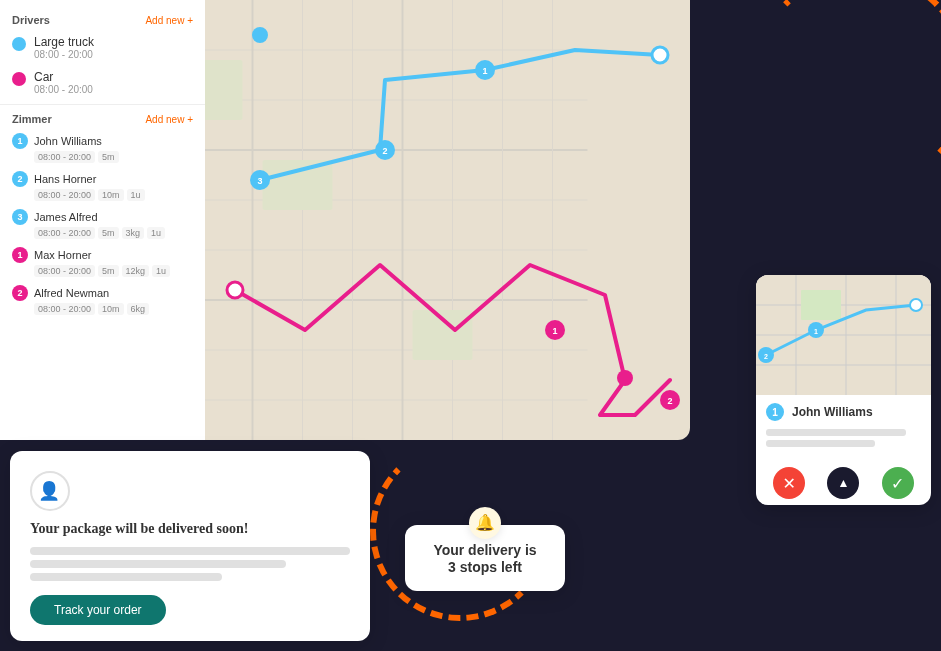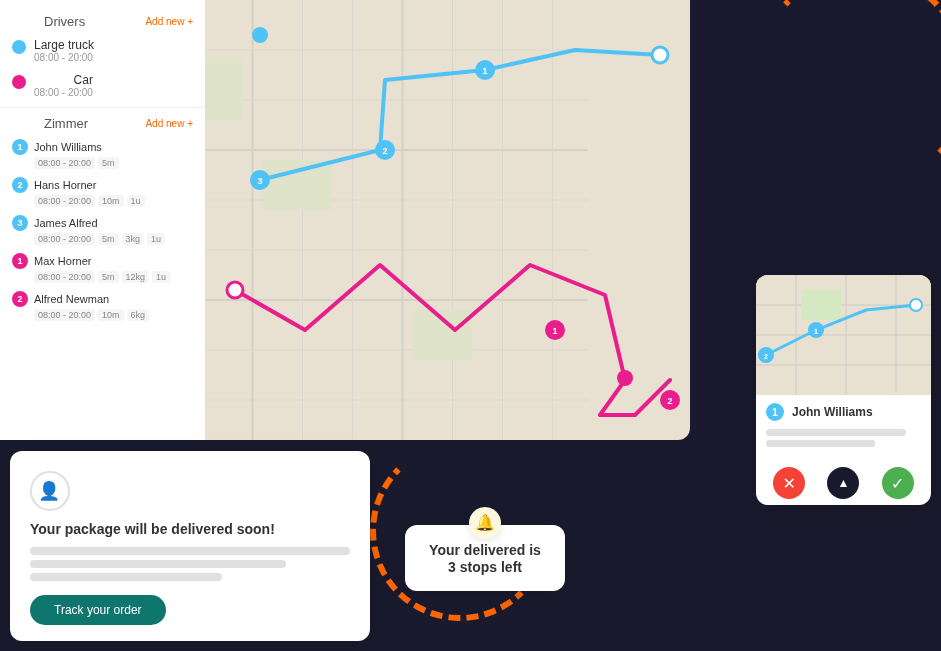--- a/index.html
+++ b/index.html
@@ -38,24 +38,23 @@
 
     .sidebar-section-header {
       display: flex;
       justify-content: space-between;
       align-items: center;
       padding: 4px 12px;
       font-size: 11px;
     }
 
     .sidebar-section-title {
-      font-weight: 400;
+      font-weight: 700;
       color: #555;
-      font-size: 13px;
-      margin-left: 32px;
+      font-size: 11px;
     }
 
     .add-new-btn {
       color: #ff6600;
       font-size: 10px;
       cursor: pointer;
     }
 
     .driver-item {
       display: flex;
@@ -72,21 +71,20 @@
       flex-shrink: 0;
     }
 
     .driver-dot.blue { background: #4fc3f7; }
     .driver-dot.pink { background: #e91e8c; border-radius: 50%; }
 
     .driver-name {
       font-size: 12px;
       font-weight: 500;
       color: #333;
-      text-align: right;
     }
 
     .driver-time {
       font-size: 10px;
       color: #999;
     }
 
     .divider {
       border: none;
       border-top: 1px solid #eee;
@@ -174,20 +172,21 @@
       justify-content: center;
       margin-bottom: 10px;
       font-size: 18px;
     }
 
     .notification-title {
       font-size: 14px;
       font-weight: 600;
       color: #333;
       margin-bottom: 10px;
+      font-family: Liberation Serif, serif;
     }
 
     .skeleton-lines {
       display: flex;
       flex-direction: column;
       gap: 5px;
       margin-bottom: 14px;
     }
 
     .skeleton-line {
@@ -536,21 +535,21 @@
   <div class="skeleton-lines">
     <div class="skeleton-line long"></div>
     <div class="skeleton-line medium"></div>
     <div class="skeleton-line short"></div>
   </div>
   <button class="track-btn">Track your order</button>
 </div>
 
 <div class="delivery-notification">
   <div class="bell-icon-container">🔔</div>
-  <div class="delivery-text-main">Your delivered is</div>
+  <div class="delivery-text-main">Your delivery is</div>
   <div class="delivery-text-sub">3 stops left</div>
 </div>
 
 <div class="mini-map-card">
   <div class="mini-map-area">
     
     <svg width="175" height="120">
       <rect width="175" height="120" fill="#e8e0d0"></rect>
       <line x1="0" y1="30" x2="175" y2="30" stroke="#ccc" stroke-width="1"></line>
       <line x1="0" y1="60" x2="175" y2="60" stroke="#ccc" stroke-width="1"></line>

